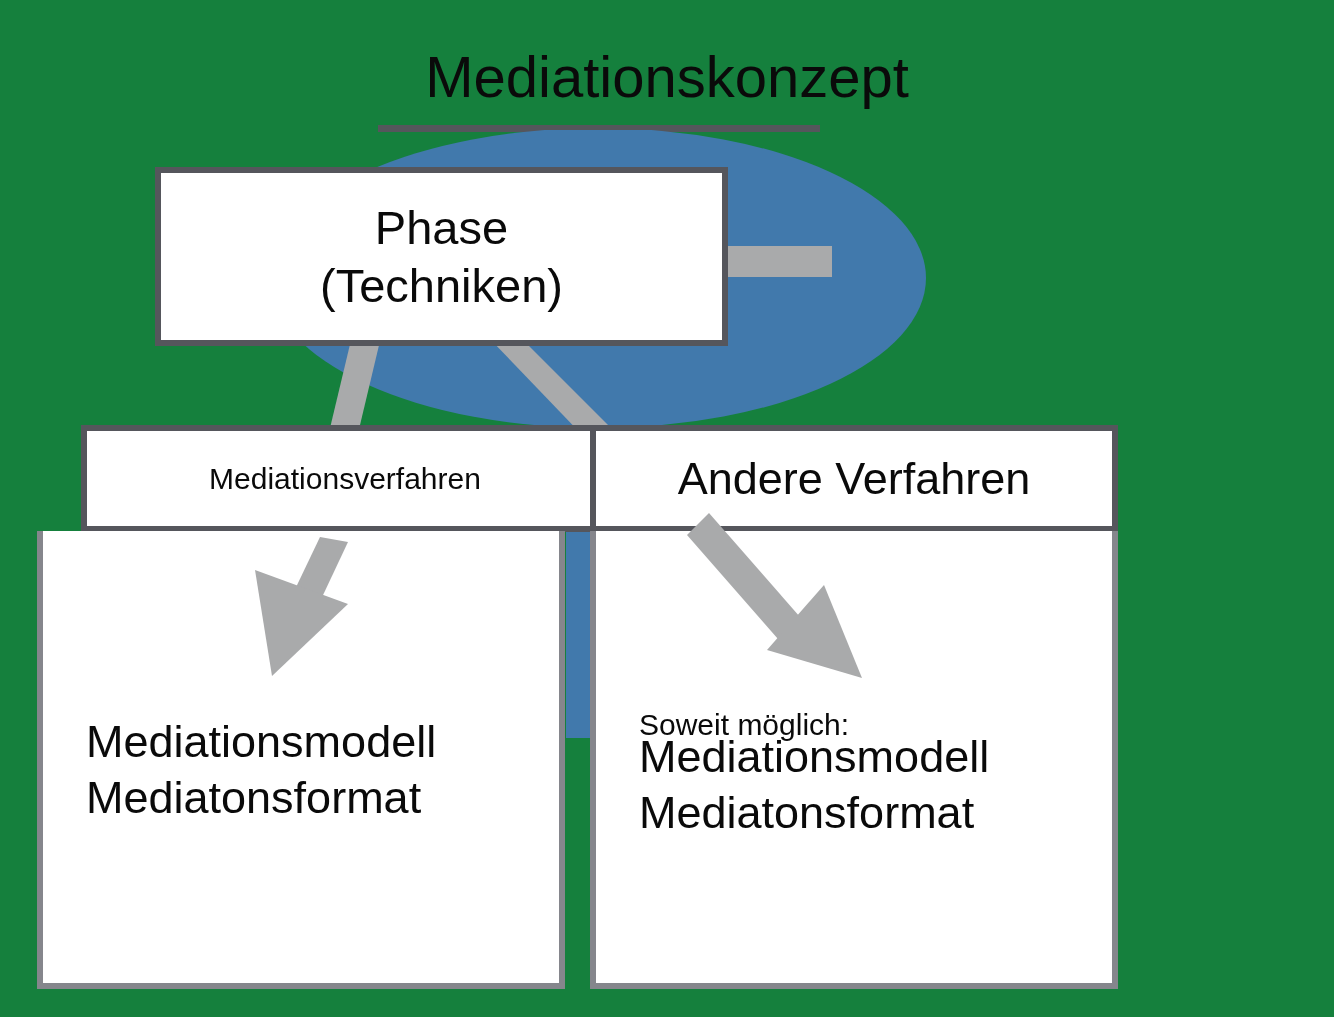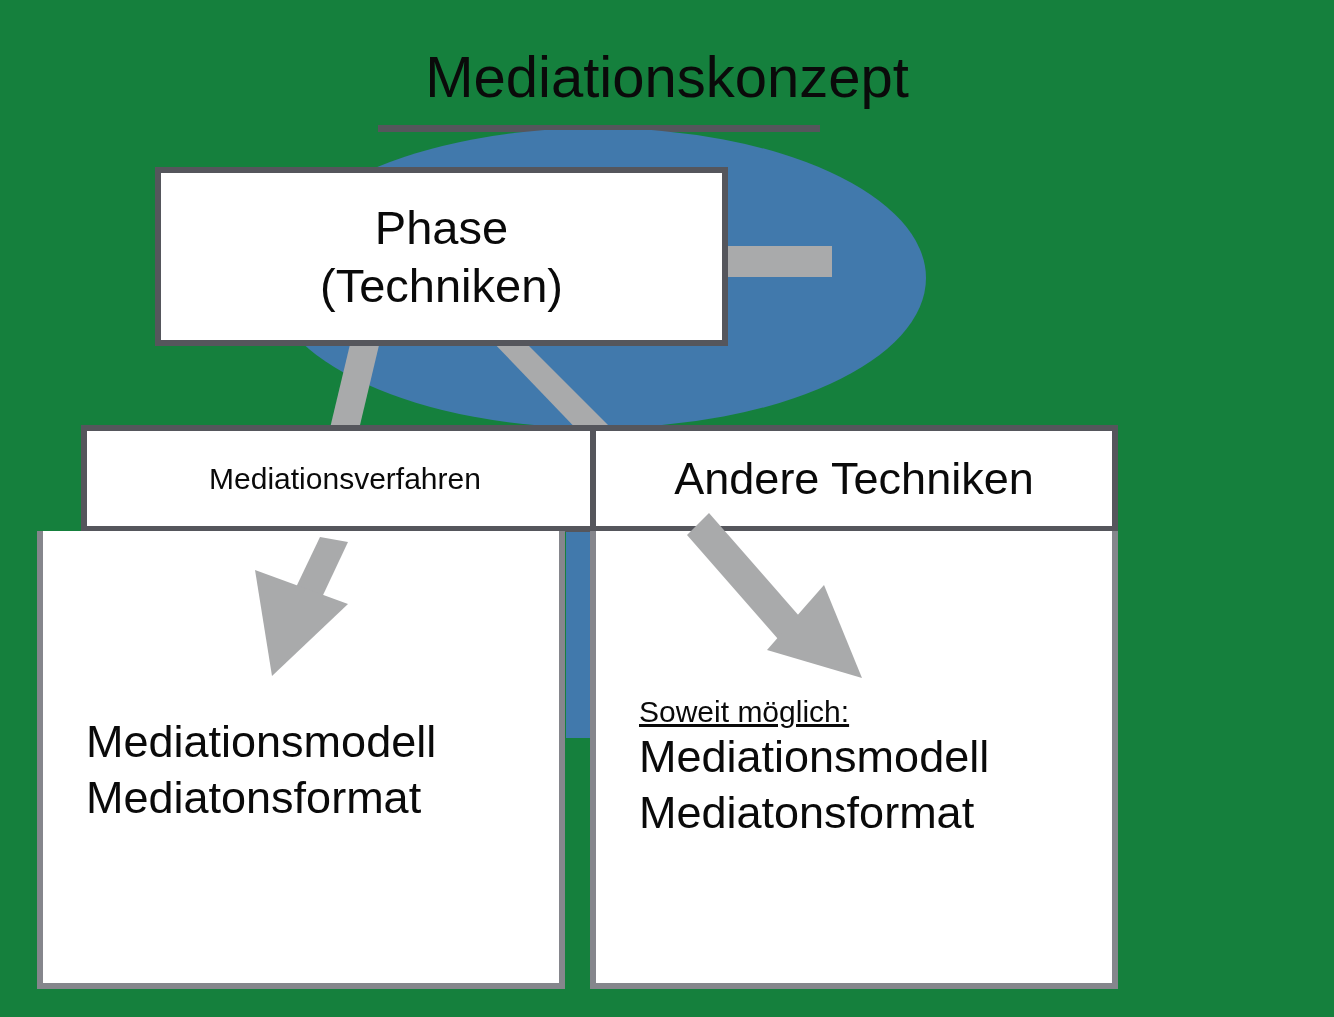--- a/index.html
+++ b/index.html
@@ -145,26 +145,25 @@
   #panel-right-body {
     left: 590px;
     top: 531px;
     width: 528px;
     height: 458px;
     border-top: none;
   }
   #panel-right-body .note-text {
     position: absolute;
     left: 43px;
-    top: 163px;
+    top: 176px;
     font-size: 30px;
     line-height: 36px;
     color: #0a0a0a;
     white-space: nowrap;
-    text-decoration: underline;
   }
   #panel-right-body .body-text {
     position: absolute;
     left: 43px;
     top: 198px;
     font-size: 45px;
     line-height: 56px;
     color: #0a0a0a;
     white-space: nowrap;
   }
@@ -217,21 +216,21 @@
     <span>Mediationsverfahren</span>
   </div>
   <div class="box" id="panel-left-body">
     <div class="body-text">
       <span class="sub">Mediationsmodell</span>
       <span class="sub">Mediatonsformat</span>
     </div>
   </div>
 
   <div class="box box-dark" id="panel-right-header">
-    <span>Andere Techniken</span>
+    <span>Andere Verfahren</span>
   </div>
   <div class="box" id="panel-right-body">
     <div class="note-text">Soweit möglich:</div>
     <div class="body-text">
       <span class="sub">Mediationsmodell</span>
       <span class="sub">Mediatonsformat</span>
     </div>
   </div>
 
   <svg id="arrow-layer-top" viewBox="0 0 1334 1017" width="1334" height="1017" aria-hidden="true">

